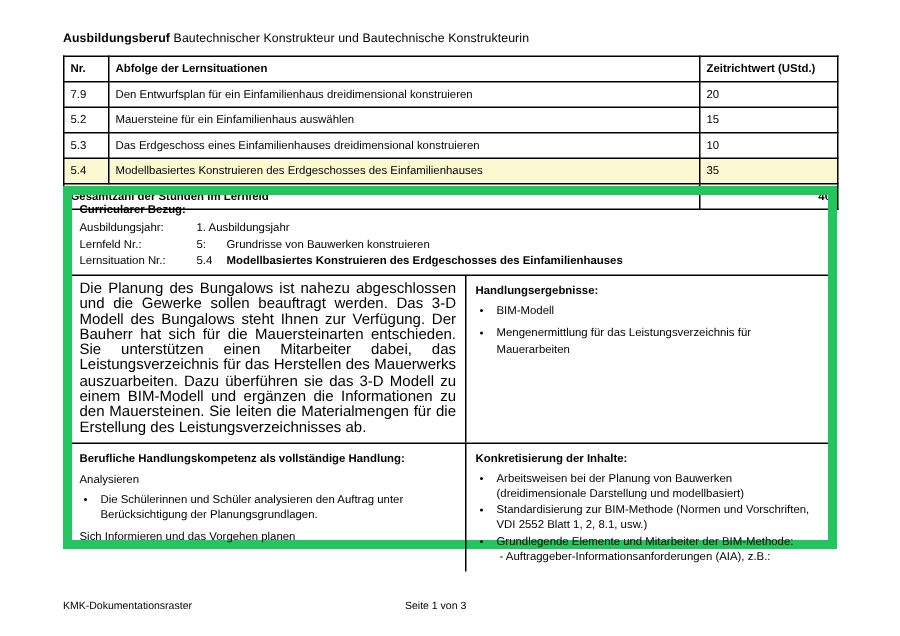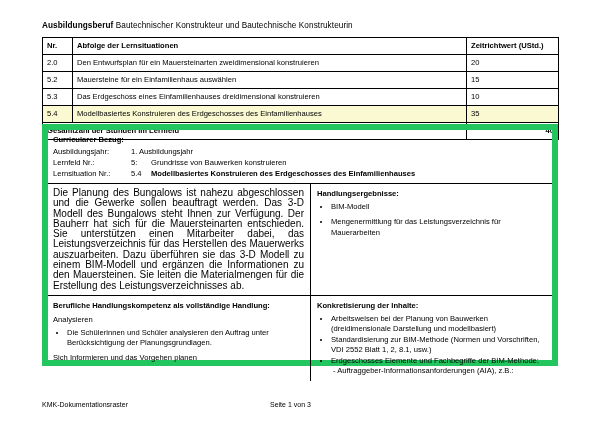--- a/index.html
+++ b/index.html
@@ -217,22 +217,22 @@
     </colgroup>
     <thead>
       <tr>
         <th>Nr.</th>
         <th>Abfolge der Lernsituationen</th>
         <th>Zeitrichtwert (UStd.)</th>
       </tr>
     </thead>
     <tbody>
       <tr>
-        <td>2.0</td>
-        <td>Den Entwurfsplan für ein Mauersteinarten zweidimensional konstruieren</td>
+        <td>7.9</td>
+        <td>Den Entwurfsplan für ein Einfamilienhaus dreidimensional konstruieren</td>
         <td>20</td>
       </tr>
       <tr>
         <td>5.2</td>
         <td>Mauersteine für ein Einfamilienhaus auswählen</td>
         <td>15</td>
       </tr>
       <tr>
         <td>5.3</td>
         <td>Das Erdgeschoss eines Einfamilienhauses dreidimensional konstruieren</td>
@@ -293,21 +293,21 @@
           <li>Die Schülerinnen und Schüler analysieren den Auftrag unter Berücksichtigung der Planungsgrundlagen.</li>
         </ul>
         <div class="sub-head">Sich Informieren und das Vorgehen planen</div>
       </div>
       <div class="col-right">
         <div class="sec-title">Konkretisierung der Inhalte:</div>
         <ul class="bullets tight">
           <li>Arbeitsweisen bei der Planung von Bauwerken (dreidimensionale Darstellung und modellbasiert)</li>
           <li>Standardisierung zur BIM-Methode (Normen und Vorschriften, VDI 2552 Blatt 1, 2, 8.1, usw.)</li>
           <li>
-            <span>Erdgeschosses Elemente und Fachbegriffe der BIM-Methode:</span>
+            <span>Grundlegende Elemente und Mitarbeiter der BIM-Methode:</span>
             <span class="plain-sub">- Auftraggeber-Informationsanforderungen (AIA), z.B.:</span>
           </li>
         </ul>
       </div>
     </div>
 
   </div>
 
   <div class="footer">
     <span class="f-left">KMK-Dokumentationsraster</span>

